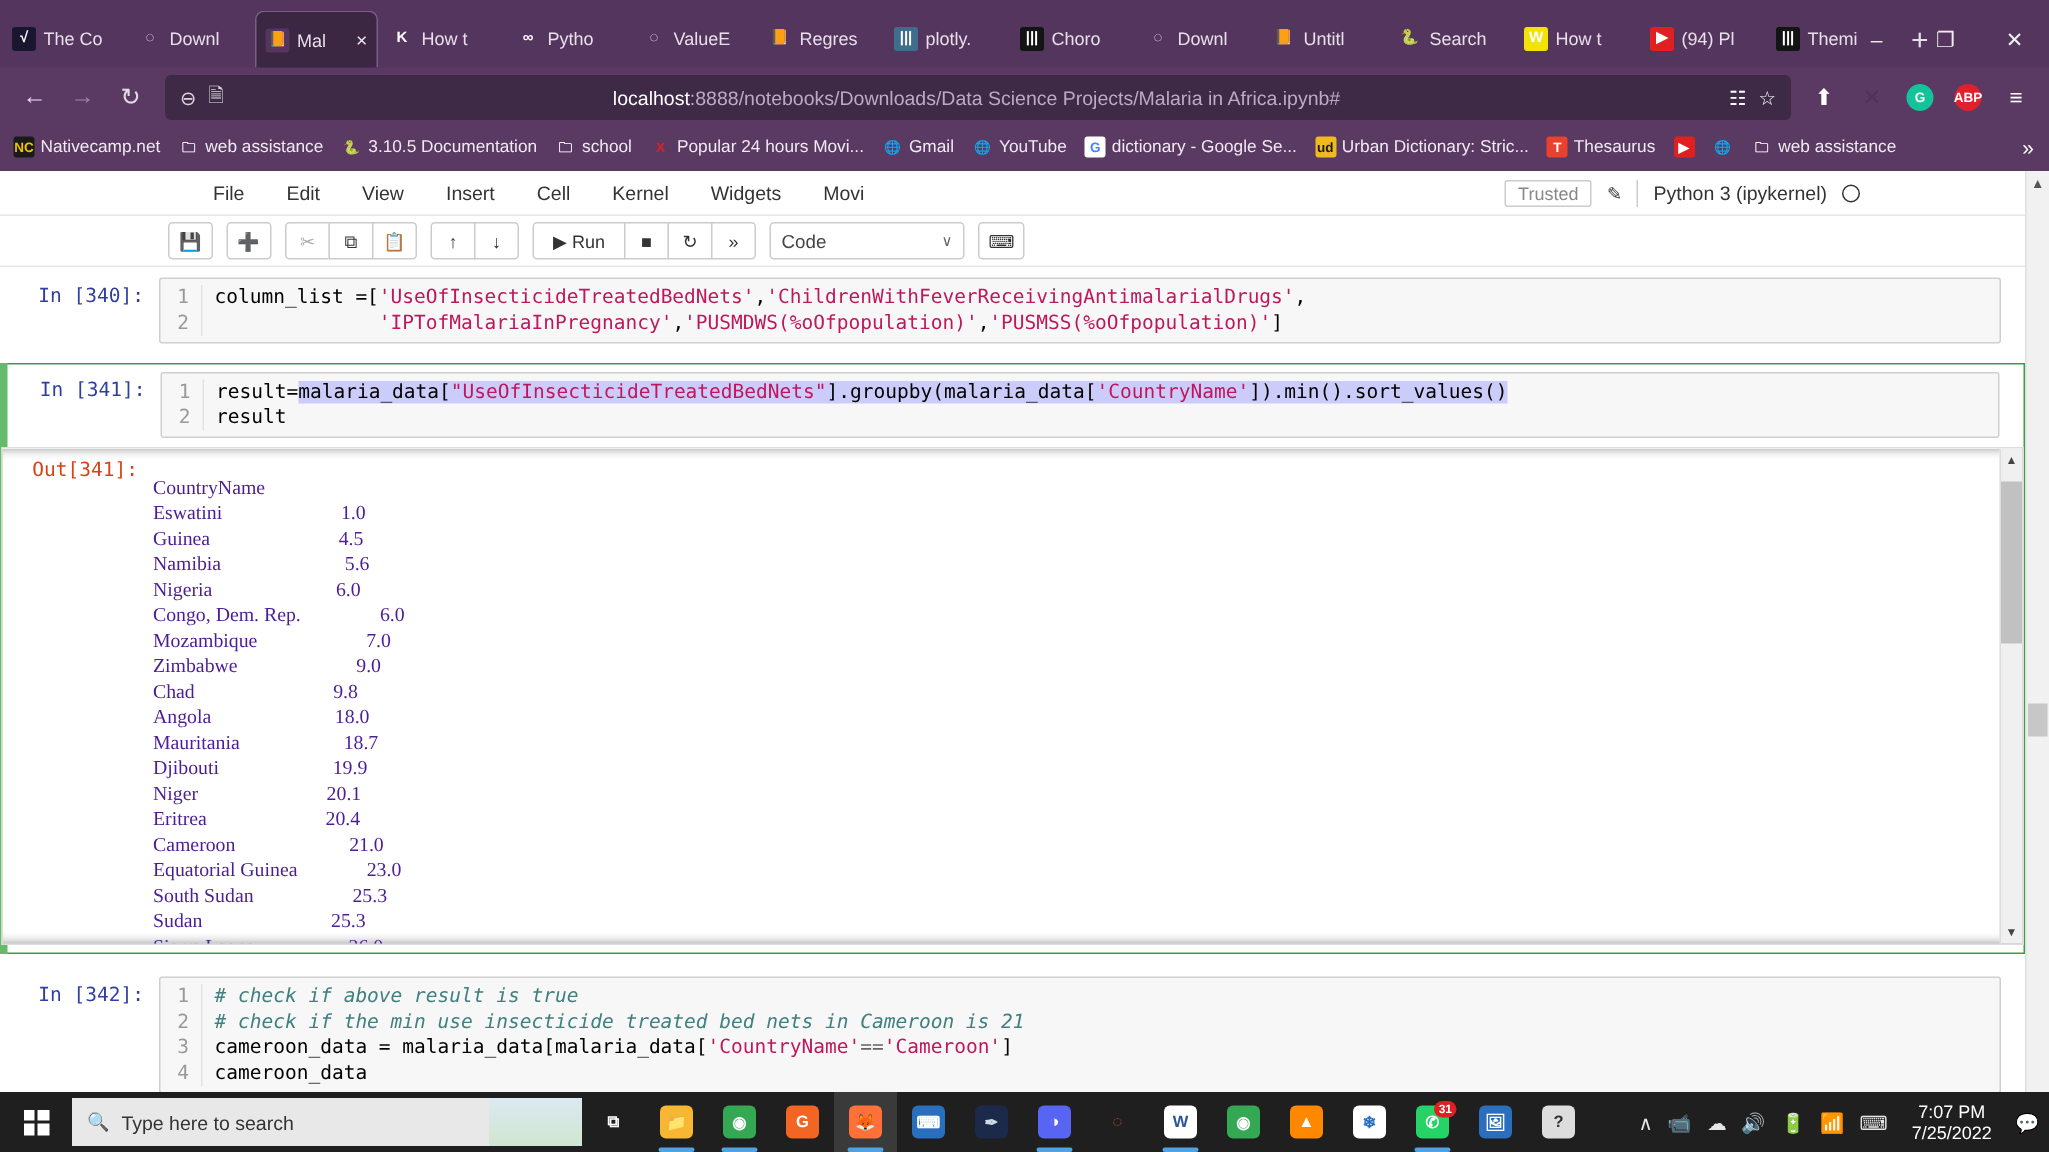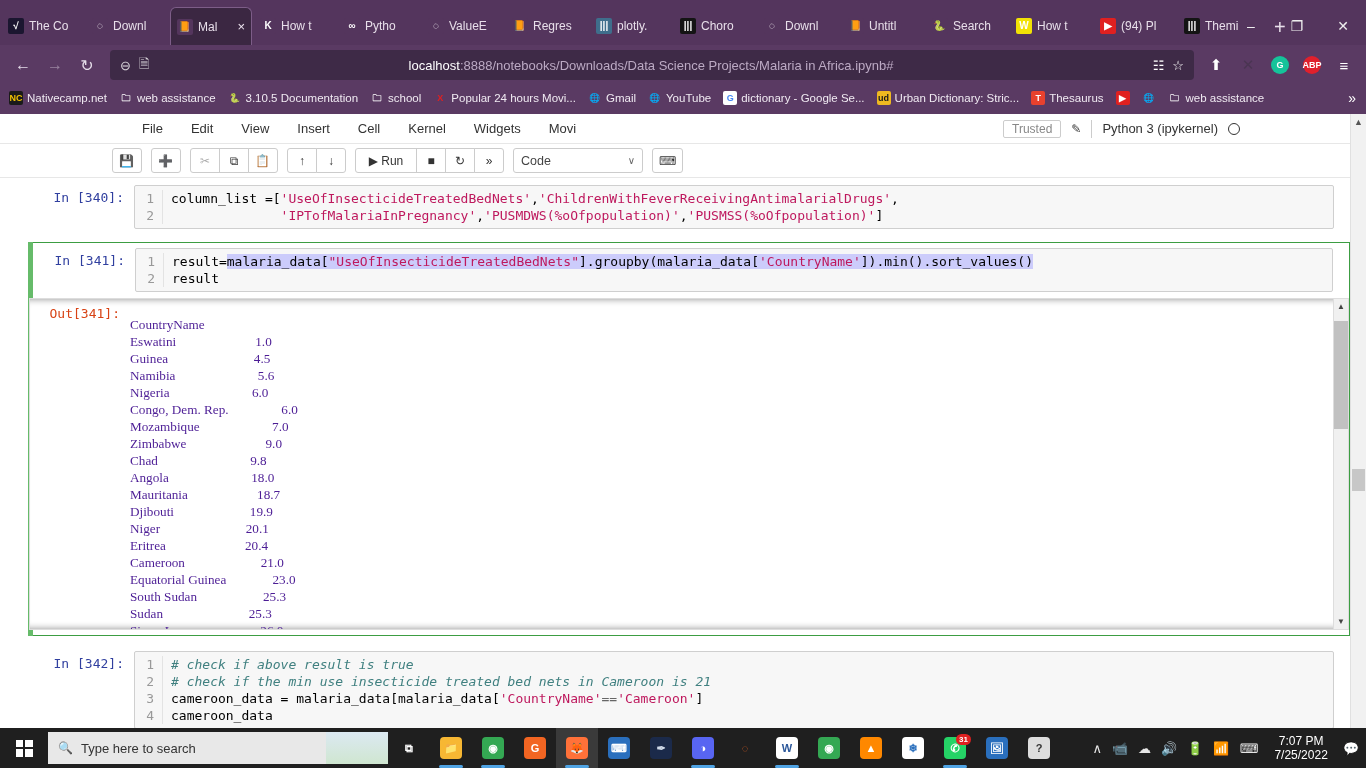--- a/index.html
+++ b/index.html
@@ -95,21 +95,21 @@
     display: flex; align-items: center; justify-content: center;
     font-size: 12px; color: #333; margin-left: -1px; padding: 0 6px; }
   .tgroup .tbtn:first-child { margin-left: 0; border-radius: 3px 0 0 3px; }
   .tgroup .tbtn:last-child { border-radius: 0 3px 3px 0; }
   .tgroup.single .tbtn { border-radius: 3px; }
   .tsel { height: 25px; width: 130px; border: 1px solid #ccc; border-radius: 3px;
     background: #fff; display: flex; align-items: center; justify-content: space-between;
     padding: 0 7px; font-size: 12.5px; color: #444; margin-right: 9px; }
 
   .notebook { position: absolute; top: 64px; left: 0; right: 16px; bottom: 0;
-    overflow: hidden; background: #fff; padding-top: 2px; margin-left: 28px; }
+    overflow: hidden; background: #fff; padding-top: 2px; }
 
   .cell { display: flex; margin: 0 0 8px 0; padding: 5px 0 5px 0;
     position: relative; }
   .cell.selected { border: 1px solid #3c9d42; background: #fff; }
   .cell.selected::before { content: ""; position: absolute; left: -1px; top: -1px;
     bottom: -1px; width: 5px; background: #66bb6a; }
   .prompt { flex: 0 0 106px; text-align: right; padding-right: 10px;
     font-family: "DejaVu Sans Mono", monospace; font-size: 13px;
     color: #303f9f; padding-top: 5px; }
   .cellbody { flex: 1; margin-right: 16px; }

